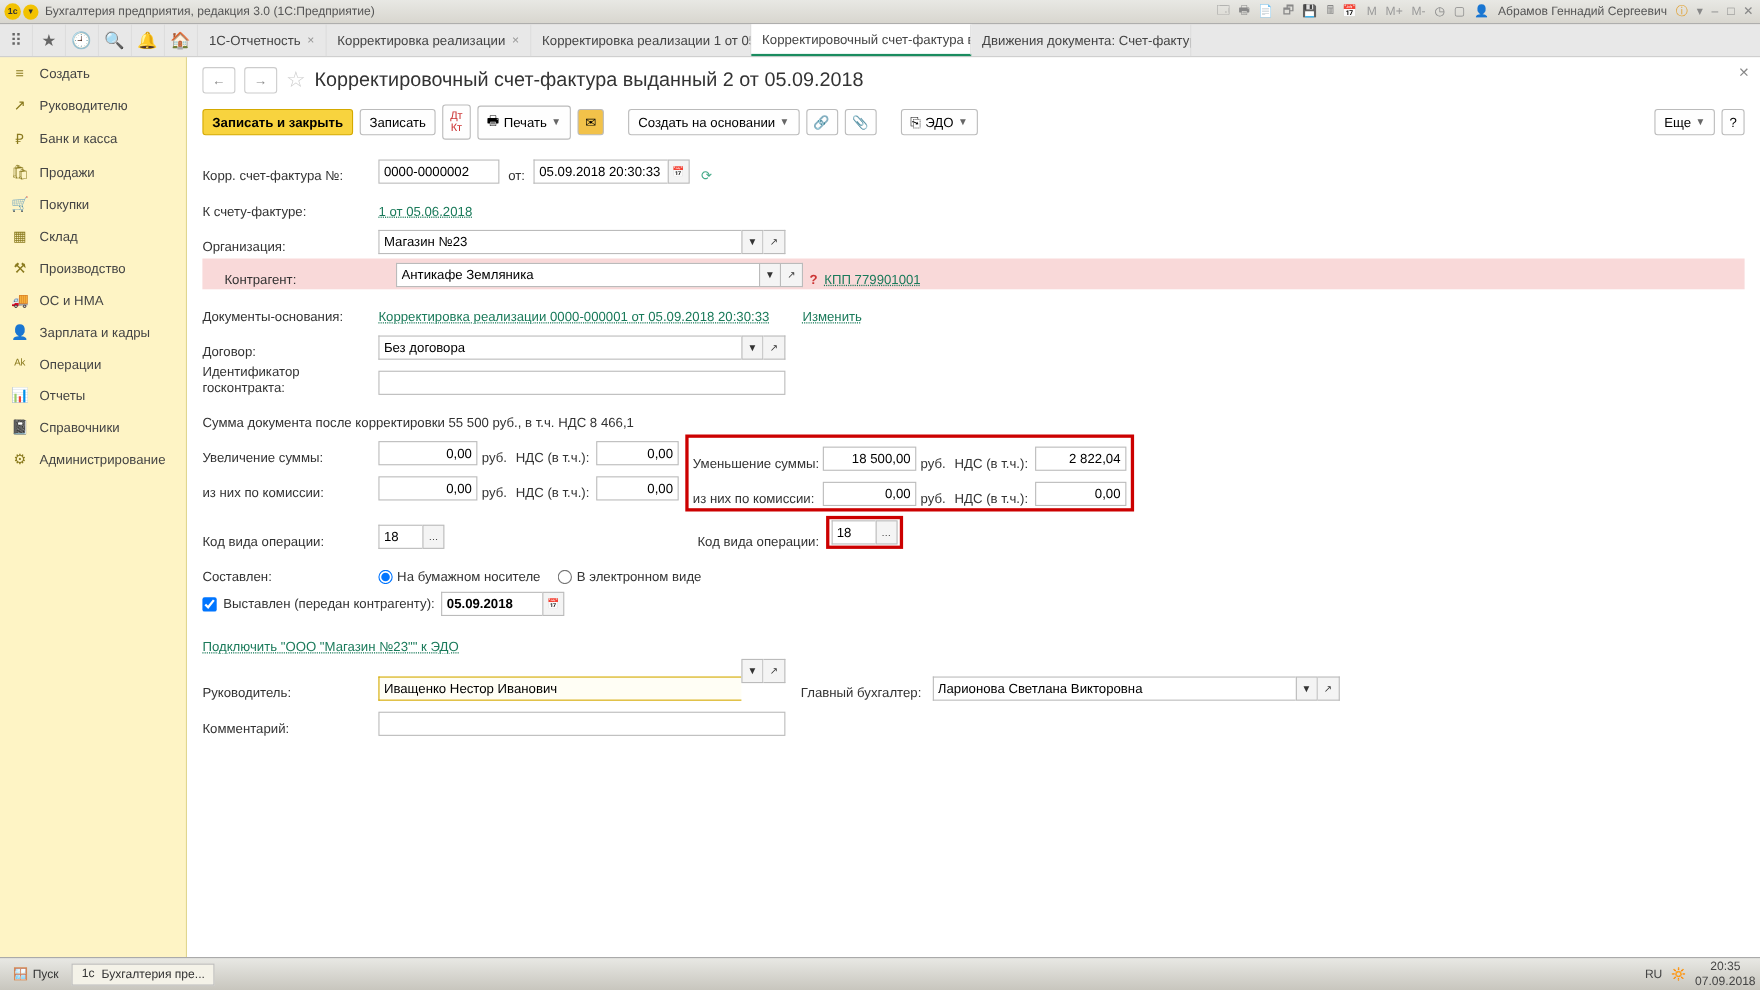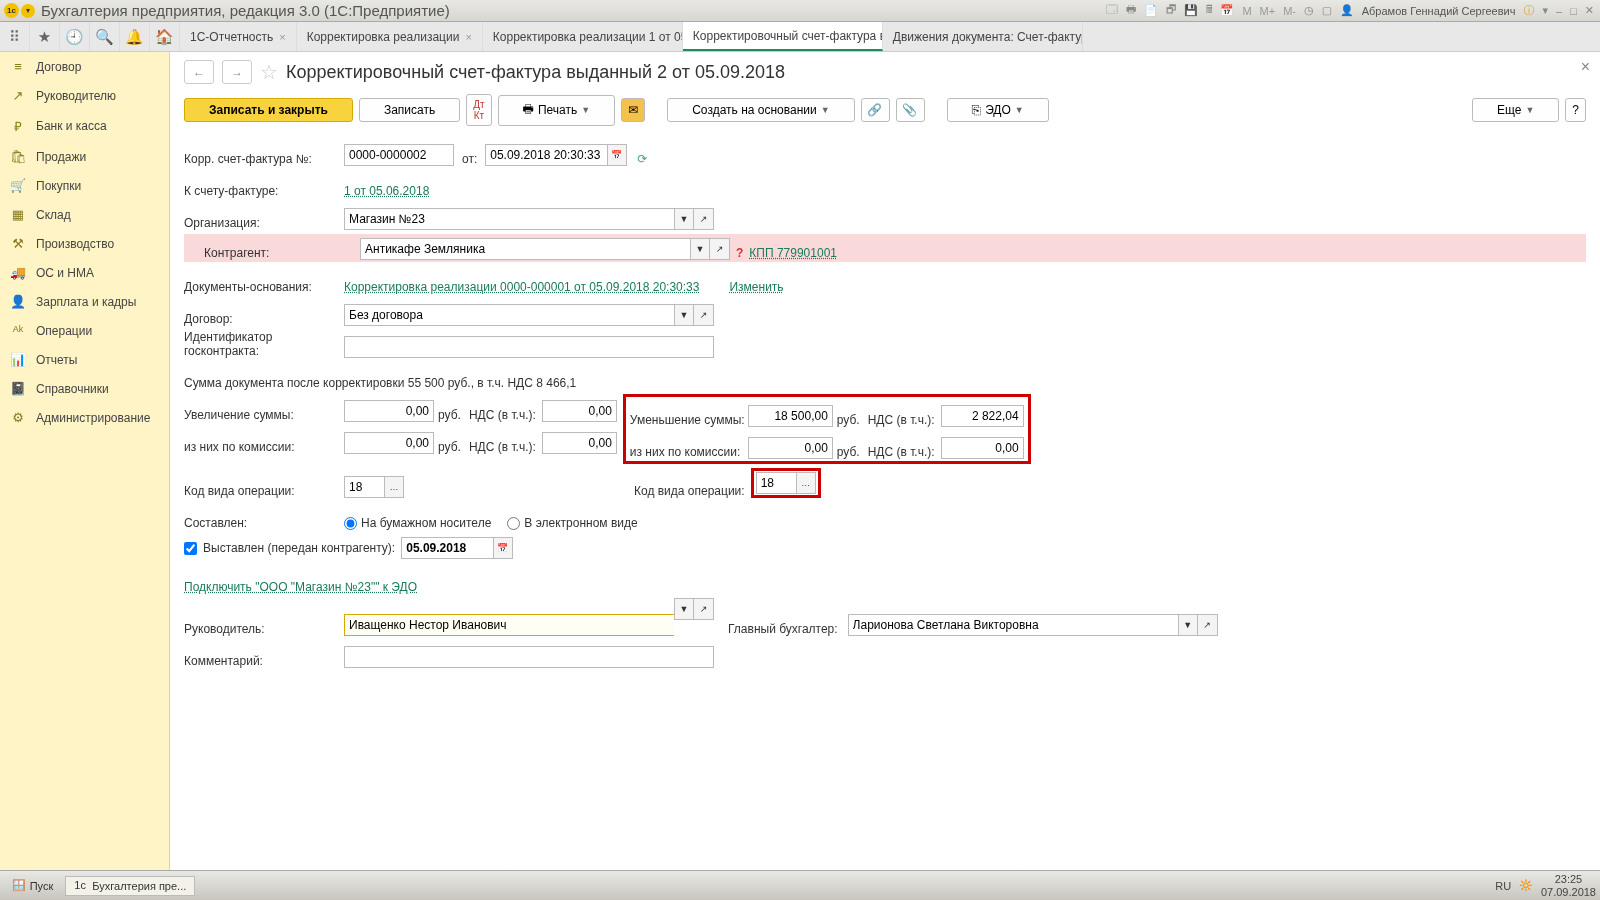--- a/index.html
+++ b/index.html
@@ -1,20 +1,20 @@
 <!DOCTYPE html>
 <html><head>
 <meta charset="utf-8">
 <style>
 * { box-sizing: border-box; margin: 0; padding: 0; }
 body { font-family: Arial, sans-serif; font-size: 12px; background: #d4d0c8; height: 900px; width: 1600px; overflow: hidden; color: #333; }
 .titlebar { height: 22px; background: linear-gradient(#e8e8e4,#d8d6cf); display: flex; align-items: center; padding: 0 4px; border-bottom: 1px solid #aaa; }
 .titlebar .logo { width: 15px; height: 15px; background: #f2c200; border-radius: 50%; margin-right: 2px; display:flex;align-items:center;justify-content:center;font-size:8px;font-weight:bold;}
 .titlebar .dd { width:14px;height:14px;background:#f2c200;border-radius:50%;margin-right:6px;display:flex;align-items:center;justify-content:center;font-size:8px;}
-.titlebar .title { color: #555; font-size: 15px; }
+.titlebar .title { color: #555; font-size: 11px; }
 .titlebar .right { margin-left: auto; display: flex; align-items: center; gap: 4px; color:#999;}
 .titlebar .right span { font-size:11px; padding:0 2px; cursor:default;}
 .titlebar .user { color:#555; font-size:11px;}
 .titlebar .sys { font-size:13px; color:#888; padding:0 3px;}
 
 .maintabs { height: 30px; background: #e8e8e8; border-bottom: 1px solid #ccc; display: flex; align-items: stretch; }
 .maintabs .iconbtn { width: 30px; display:flex; align-items:center; justify-content:center; color:#666; font-size:15px; border-right:1px solid #ddd; cursor:pointer;}
 .maintabs .tab { padding: 0 10px; display:flex; align-items:center; border-right:1px solid #ddd; font-size:12px; color:#444; cursor:pointer; max-width:200px; white-space:nowrap; overflow:hidden;}
 .maintabs .tab.active { background:#fff; border-bottom:2px solid #1a8c5f; }
 .maintabs .tab .x { margin-left:6px; color:#999; font-size:11px;}
@@ -25,21 +25,21 @@
 .sidebar .ico { width:16px; text-align:center; font-size:13px; color:#8a7a1e;}
 
 .content { flex:1; background:#fff; padding: 8px 14px; overflow:auto; position:relative;}
 .doc-header { display:flex; align-items:center; gap:8px; margin-bottom:10px;}
 .navbtn { width:30px; height:24px; border:1px solid #ccc; background:#fff; border-radius:3px; display:flex;align-items:center;justify-content:center;color:#888;cursor:pointer;}
 .star { color:#ccc; font-size:20px; cursor:pointer;}
 .doc-title { font-size:18px; font-weight:normal; color:#333;}
 .close-doc { position:absolute; top:6px; right:10px; font-size:16px; color:#888; cursor:pointer;}
 
 .toolbar { display:flex; align-items:center; gap:6px; margin-bottom:12px; flex-wrap:wrap;}
-.btn { border:1px solid #bbb; background:#fefefe; padding: 4px 24px; border-radius:3px; font-size:12px; cursor:pointer; display:flex;align-items:center;gap:4px;}
+.btn { border:1px solid #bbb; background:#fefefe; padding: 4px 8px; border-radius:3px; font-size:12px; cursor:pointer; display:flex;align-items:center;gap:4px;}
 .btn.primary { background:#f8d33e; border-color:#d4a900; font-weight:bold;}
 .btn.icon { padding:4px 6px;}
 .btn .dd-ar{font-size:9px;color:#666;}
 .toolbar-right { margin-left:auto; display:flex; gap:6px;}
 
 .form-row { display:flex; align-items:flex-end; min-height:28px; margin-bottom:4px; font-size:12px;}
 .form-label { width:160px; color:#333; flex-shrink:0;}
 .form-row.hl { background:#f9d9d9; padding:2px 16px;}
 .inp { border:1px solid #bbb; padding:2px 4px; font-size:12px; height:22px; background:#fff;}
 .inp.num { text-align:right;}
@@ -116,21 +116,21 @@
     </div>
   <div class="tab">
       <span>Движения документа: Счет-фактура выданный 0000-...</span>
     </div>
 </div>
 
 <div class="workspace">
   <div class="sidebar" id="sidebar">
       <div class="item">
         <span class="ico">≡</span>
-        <span>Договор</span>
+        <span>Создать</span>
       </div>
       <div class="item">
         <span class="ico">↗</span>
         <span>Руководителю</span>
       </div>
       <div class="item">
         <span class="ico">₽</span>
         <span>Банк и касса</span>
       </div>
       <div class="item">
@@ -371,17 +371,17 @@
 <div class="taskbar">
   <div class="start">🪟 <span>Пуск</span></div>
   <div class="task">
       <span class="logo" style="width:14px;height:14px;">1c</span>
       <span>Бухгалтерия пре...</span>
     </div>
   <div class="tray">
     <span>RU</span>
     <span>🔆</span>
     <div class="clock">
-      <div>23:25</div>
+      <div>20:35</div>
       <div>07.09.2018</div>
     </div>
   </div>
 </div>
 
 </body></html>

